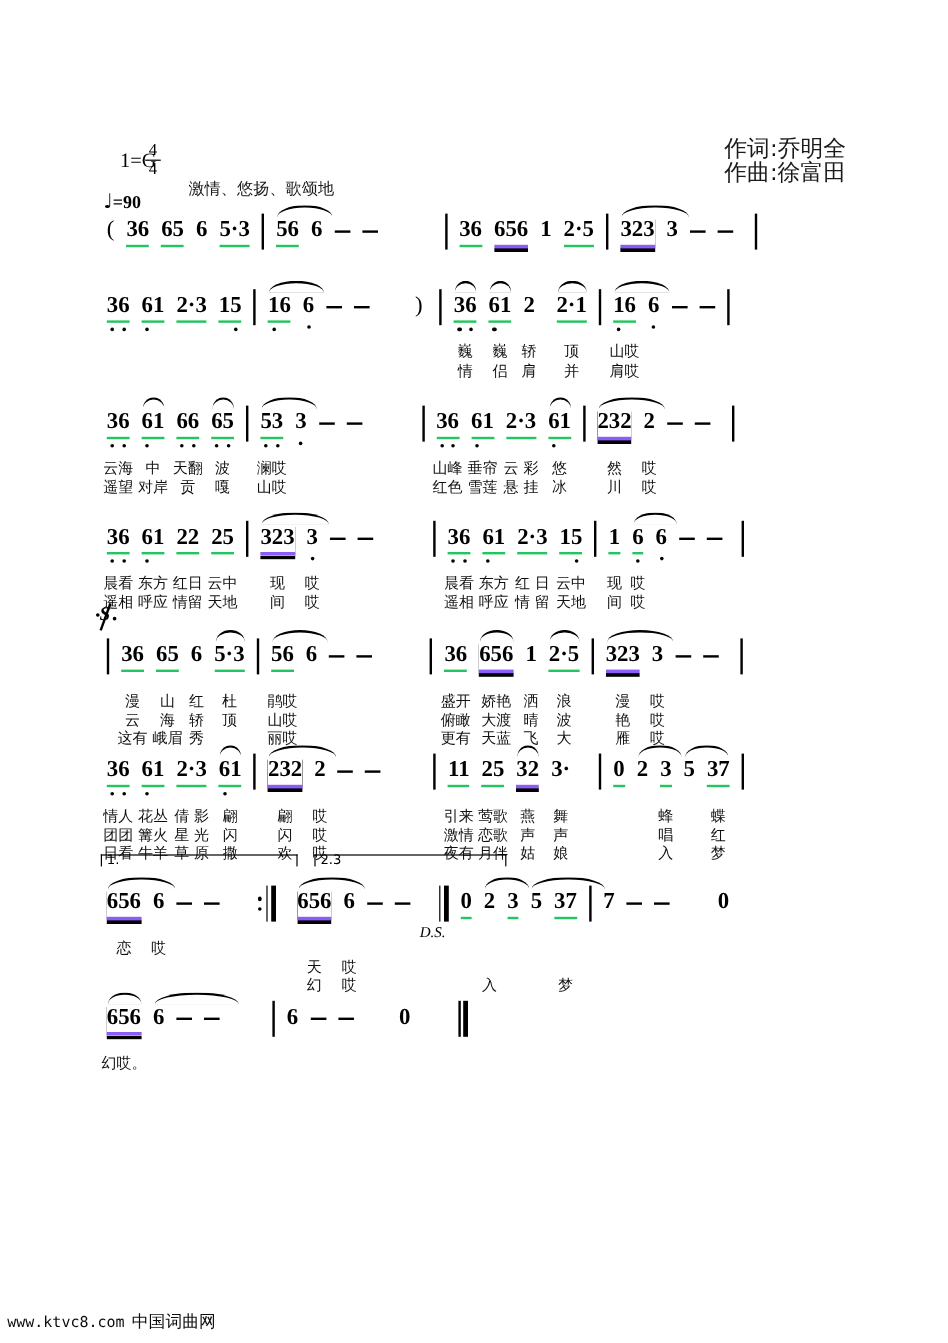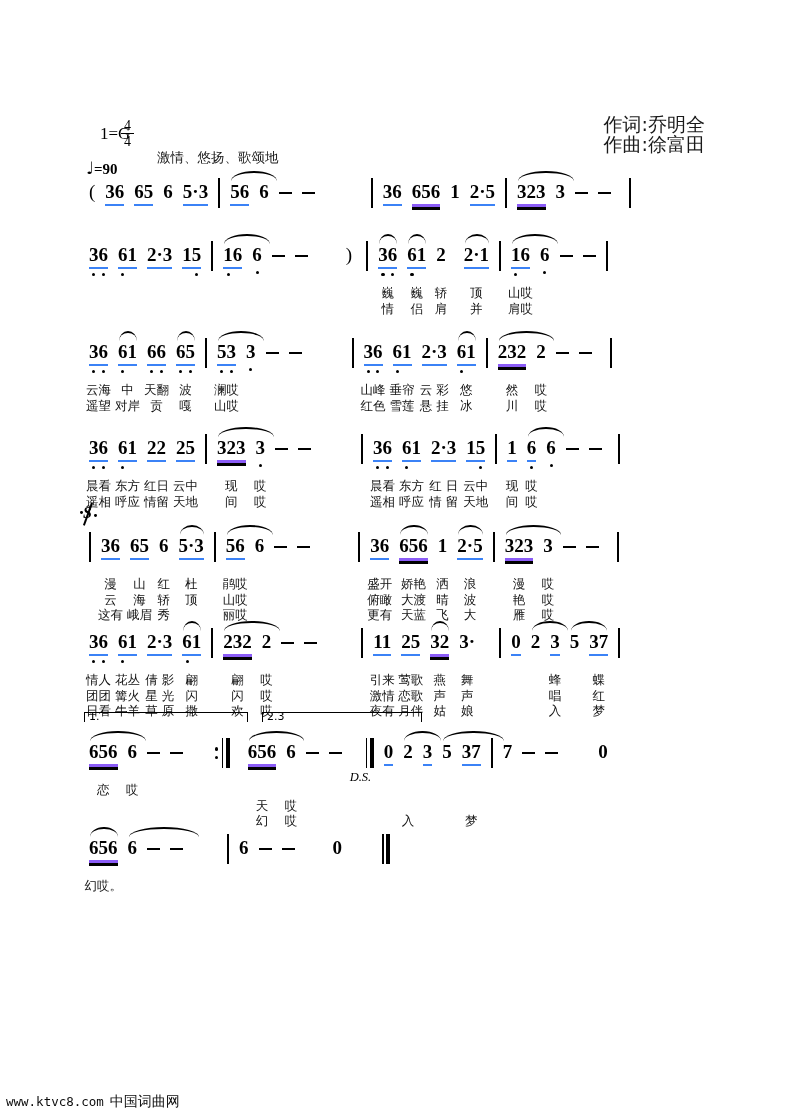--- a/index.html
+++ b/index.html
@@ -14,21 +14,21 @@
   .meter .up{padding:0 3px;}
   .tempo{position:absolute;left:86px;top:146px;font-size:15px;font-weight:bold;margin-top:12px;}
   .tempo .nq{font-family:"DejaVu Sans",sans-serif;font-size:17px;font-weight:normal;}
   .expr{position:absolute;left:157px;top:149px;font-size:13.5px;font-family:"DejaVu Sans",sans-serif;color:#1a1a1a;}
   .credits{position:absolute;right:85px;top:114px;text-align:left;font-size:19px;line-height:20px;
            font-family:"DejaVu Sans",sans-serif;color:#1a1a1a;}
   #score{position:absolute;left:0;top:0;right:0;bottom:0;}
   .system{position:absolute;left:84px;width:690px;display:flex;align-items:flex-start;}
   .tok{position:relative;display:flex;flex-direction:column;align-items:center;margin:0 5px;flex:none;}
   .nt{font-size:19px;font-weight:bold;line-height:24px;white-space:nowrap;}
-  .u1{border-bottom:2px solid #3b82f6;}
+  .u1{border-bottom:2px solid #22c55e;}
   .u2{border-bottom:3px solid #8b5cf6;box-shadow:0 3px 0 #000;}
   .dash{width:13px;height:2.4px;background:#000;margin-top:12px;}
   .paren{font-weight:normal;}
   .dotrow{display:flex;height:7px;margin-top:2px;}
   .dotrow i{width:9.5px;display:block;}
   .dotrow i.on::before{content:"";display:block;width:3.2px;height:3.2px;background:#000;border-radius:50%;margin:2px auto 0;}
   .arc{position:absolute;top:-9px;left:1px;right:0;height:8px;border-top:2px solid #000;
        border-radius:50% 50% 0 0/100% 100% 0 0;}
   .lyw{position:absolute;top:42px;left:50%;transform:translateX(-50%);display:flex;flex-direction:column;
        align-items:center;font-family:"DejaVu Sans",sans-serif;font-size:12.5px;line-height:15.5px;

